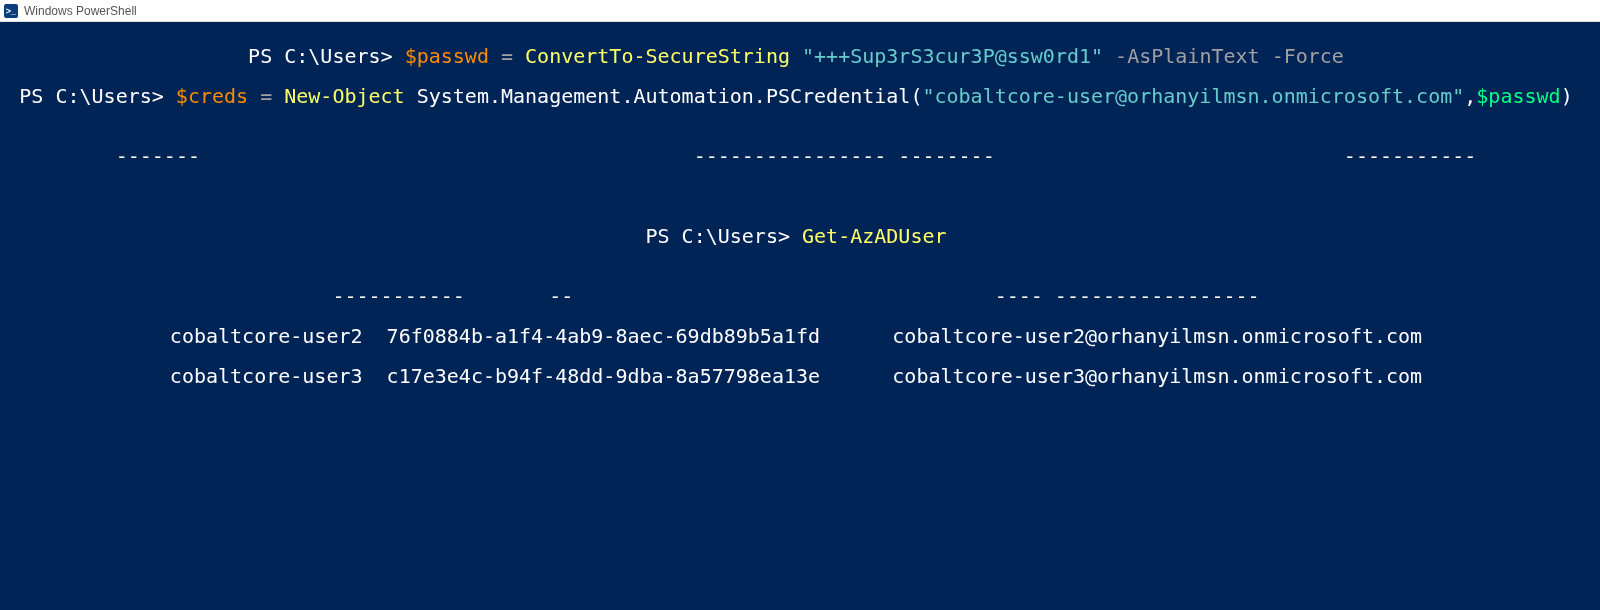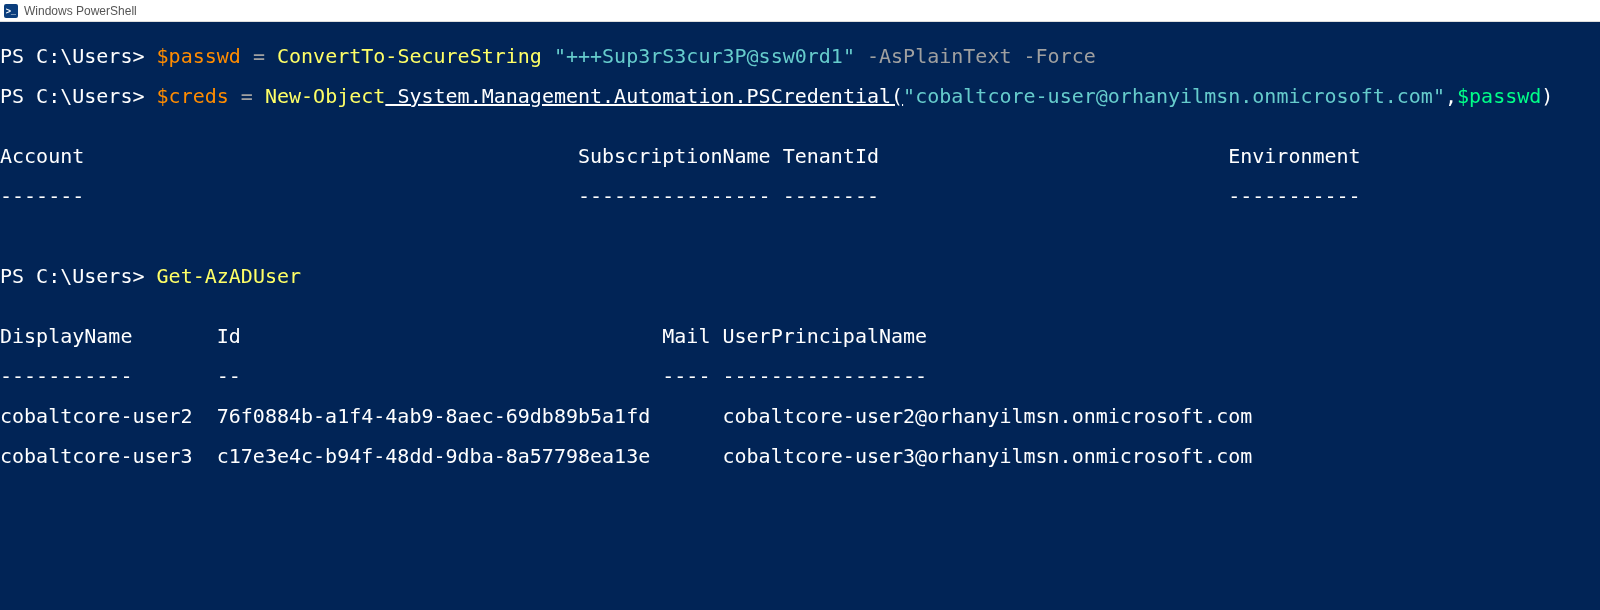--- a/index.html
+++ b/index.html
@@ -31,51 +31,50 @@
   .terminal {
     background: #012456;
     color: #ffffff;
     height: 588px;
     width: 1600px;
     padding: 4px 8px 0 0;
     font-size: 20px;
     line-height: 20px;
     white-space: pre;
     font-family: Consolas, 'Lucida Console', monospace;
+    text-align: center;
   }
   .line { white-space: pre; }
   .prompt  { color: #ffffff; }
   .var     { color: #ff8c00; }  
   .op      { color: #a0a0a0; }  
   .cmd     { color: #ffff66; }  
   .str     { color: #66cccc; }  
   .param   { color: #a0a0a0; }  
   .white   { color: #ffffff; }
   .green   { color: #00ff88; }
-  .type    { color: #ffffff; text-decoration: underline; }
+  .type    { color: #ffffff; }
 </style>
 </head>
 <body>
 
 <div class="titlebar">
   <span class="ps-icon">&gt;_</span>
   <span>Windows PowerShell</span>
 </div>
 
 <div class="terminal">
 <div class="line"><span class="prompt">PS C:\Users&gt; </span><span class="var">$passwd</span><span class="op"> = </span><span class="cmd">ConvertTo-SecureString</span><span class="str"> "+++Sup3rS3cur3P@ssw0rd1"</span><span class="param"> -AsPlainText -Force</span></div>
 <div class="line"><span class="prompt">PS C:\Users&gt; </span><span class="var">$creds</span><span class="op"> = </span><span class="cmd">New-Object</span><span class="type"> System.Management.Automation.PSCredential(</span><span class="str">"cobaltcore-user@orhanyilmsn.onmicrosoft.com"</span><span class="white">,</span><span class="green">$passwd</span><span class="white">)</span></div>
 <div class="line"></div>
-<div class="line white">Account                                         SubscriptionName TenantId                             Environment</div>
 <div class="line white">-------                                         ---------------- --------                             -----------</div>
 <div class="line"></div>
 <div class="line"></div>
 <div class="line"><span class="prompt">PS C:\Users&gt; </span><span class="cmd">Get-AzADUser</span></div>
 <div class="line"></div>
-<div class="line white">DisplayName       Id                                   Mail UserPrincipalName</div>
 <div class="line white">-----------       --                                   ---- -----------------</div>
 <div class="line white">cobaltcore-user2  76f0884b-a1f4-4ab9-8aec-69db89b5a1fd      cobaltcore-user2@orhanyilmsn.onmicrosoft.com</div>
 <div class="line white">cobaltcore-user3  c17e3e4c-b94f-48dd-9dba-8a57798ea13e      cobaltcore-user3@orhanyilmsn.onmicrosoft.com</div>
 
 
 
 
 
 <div class="line"></div>
 <div class="line"></div>

